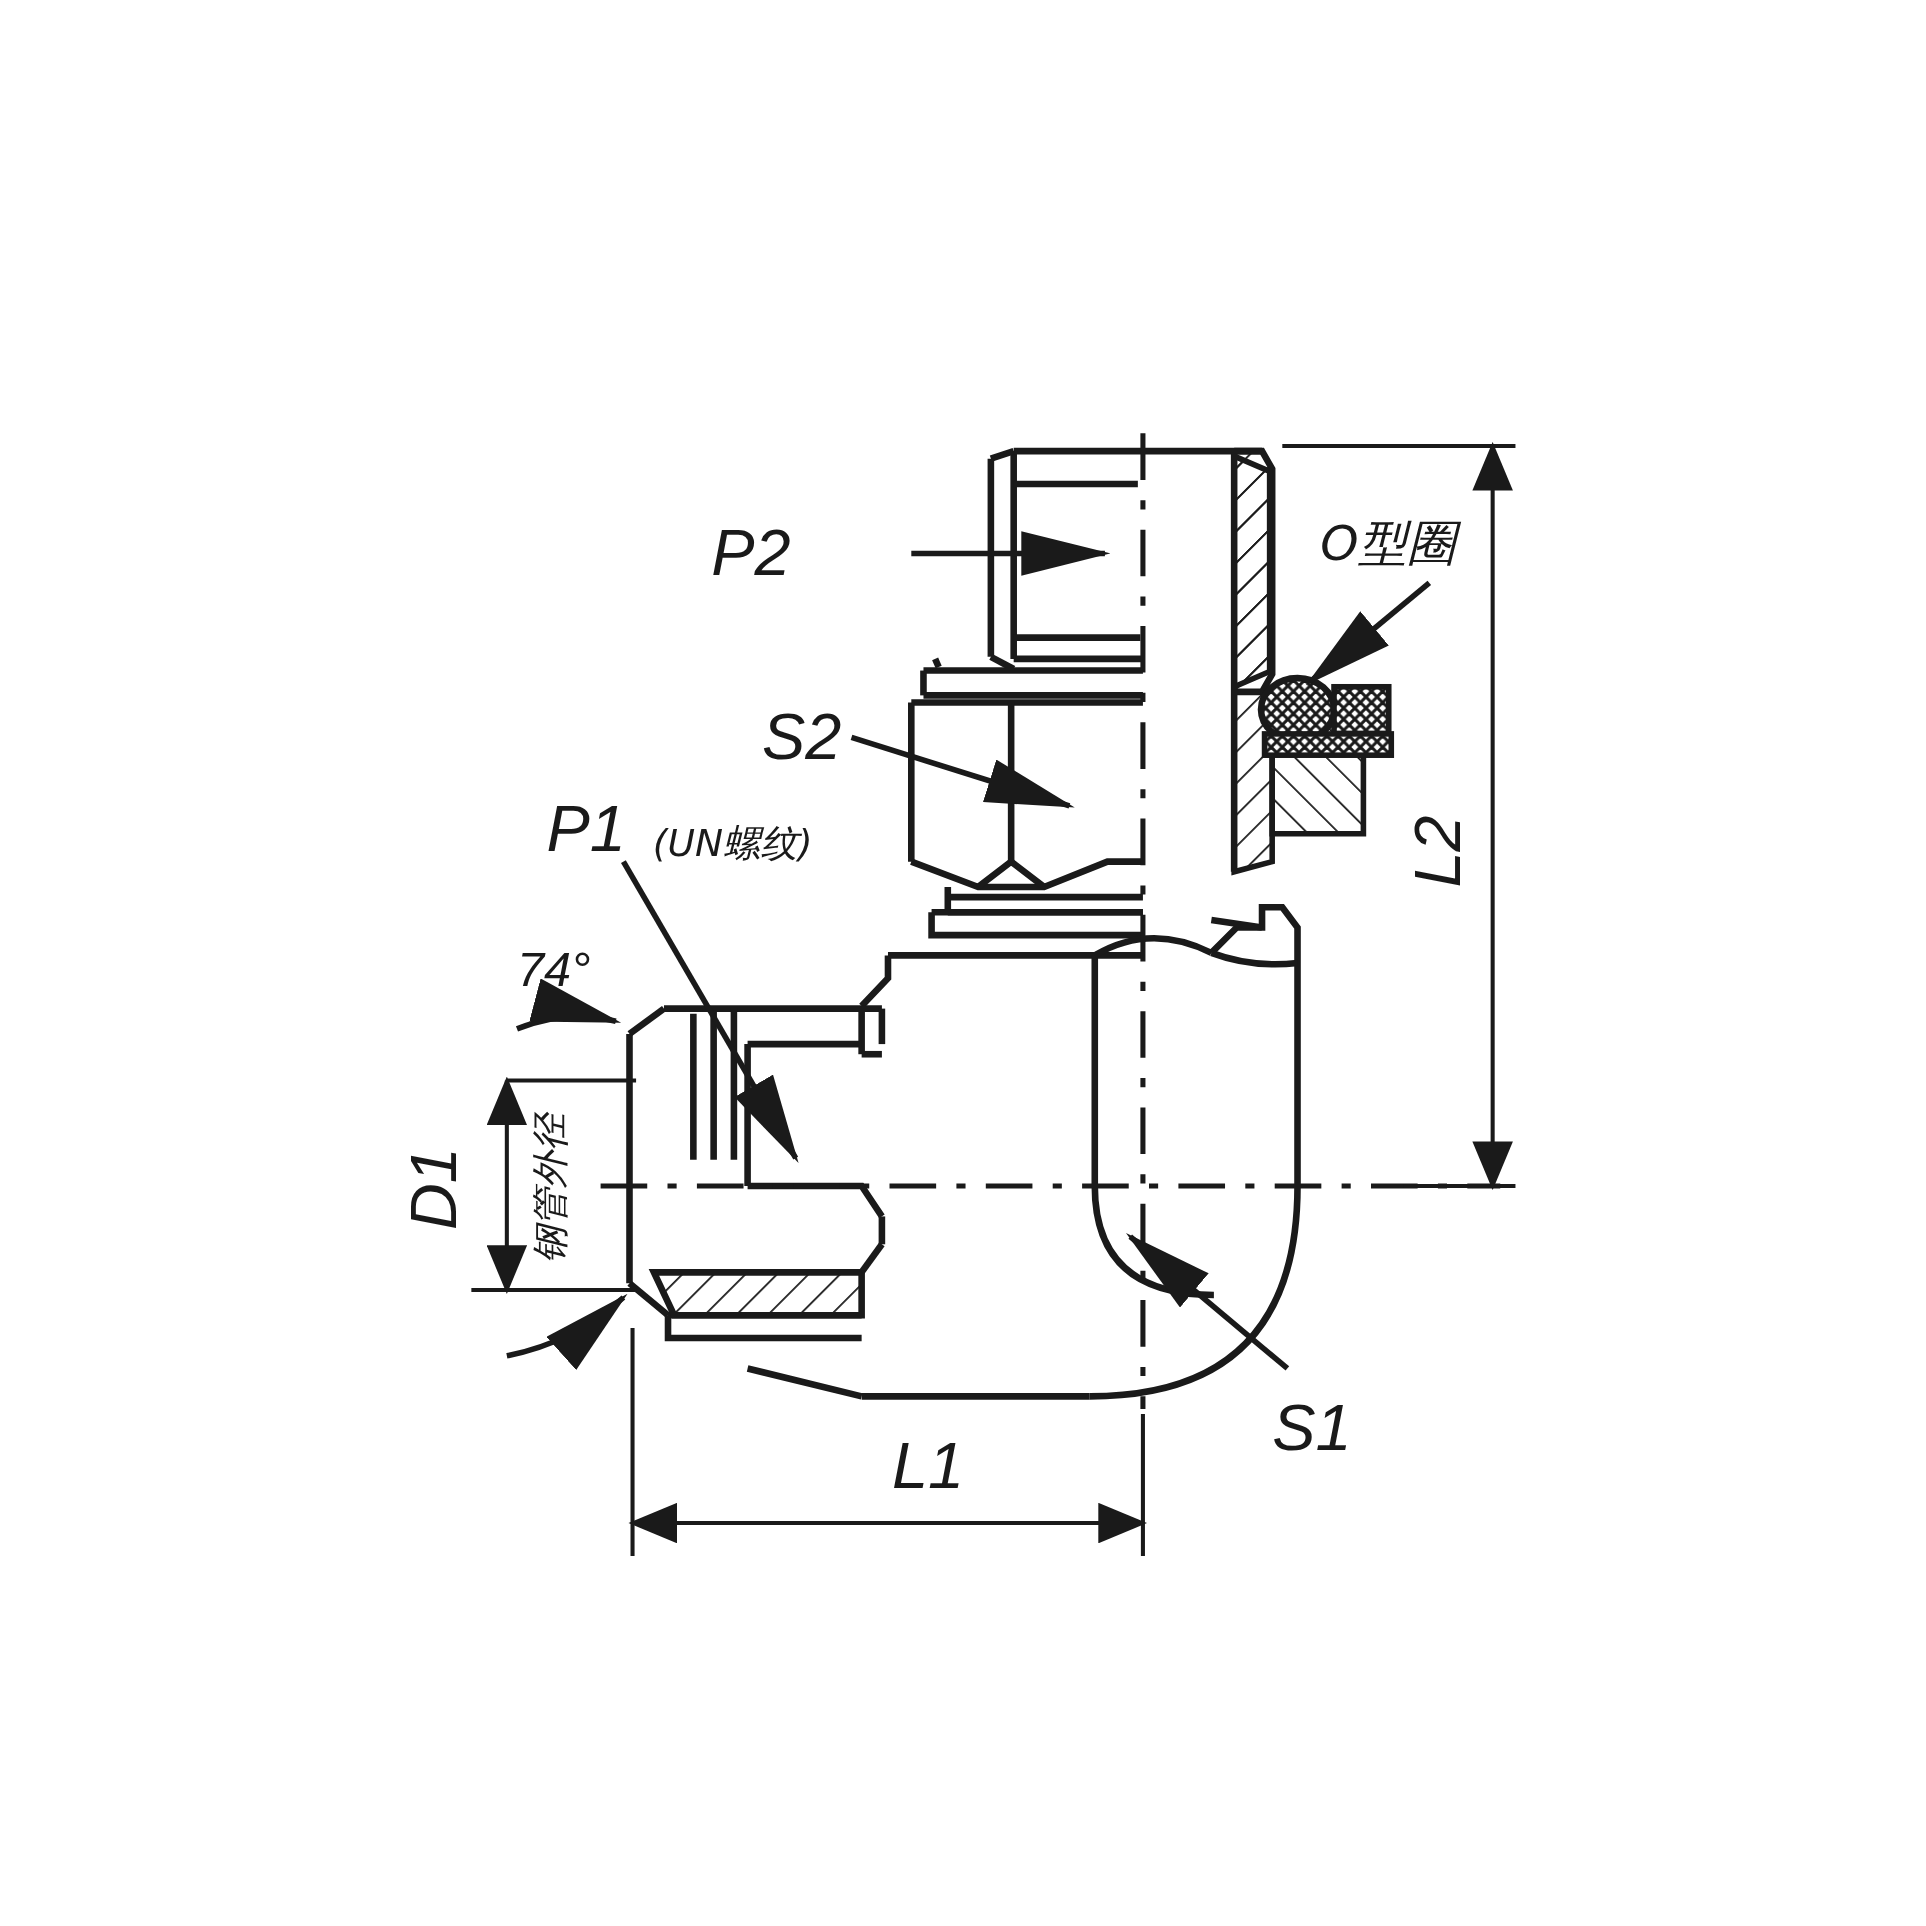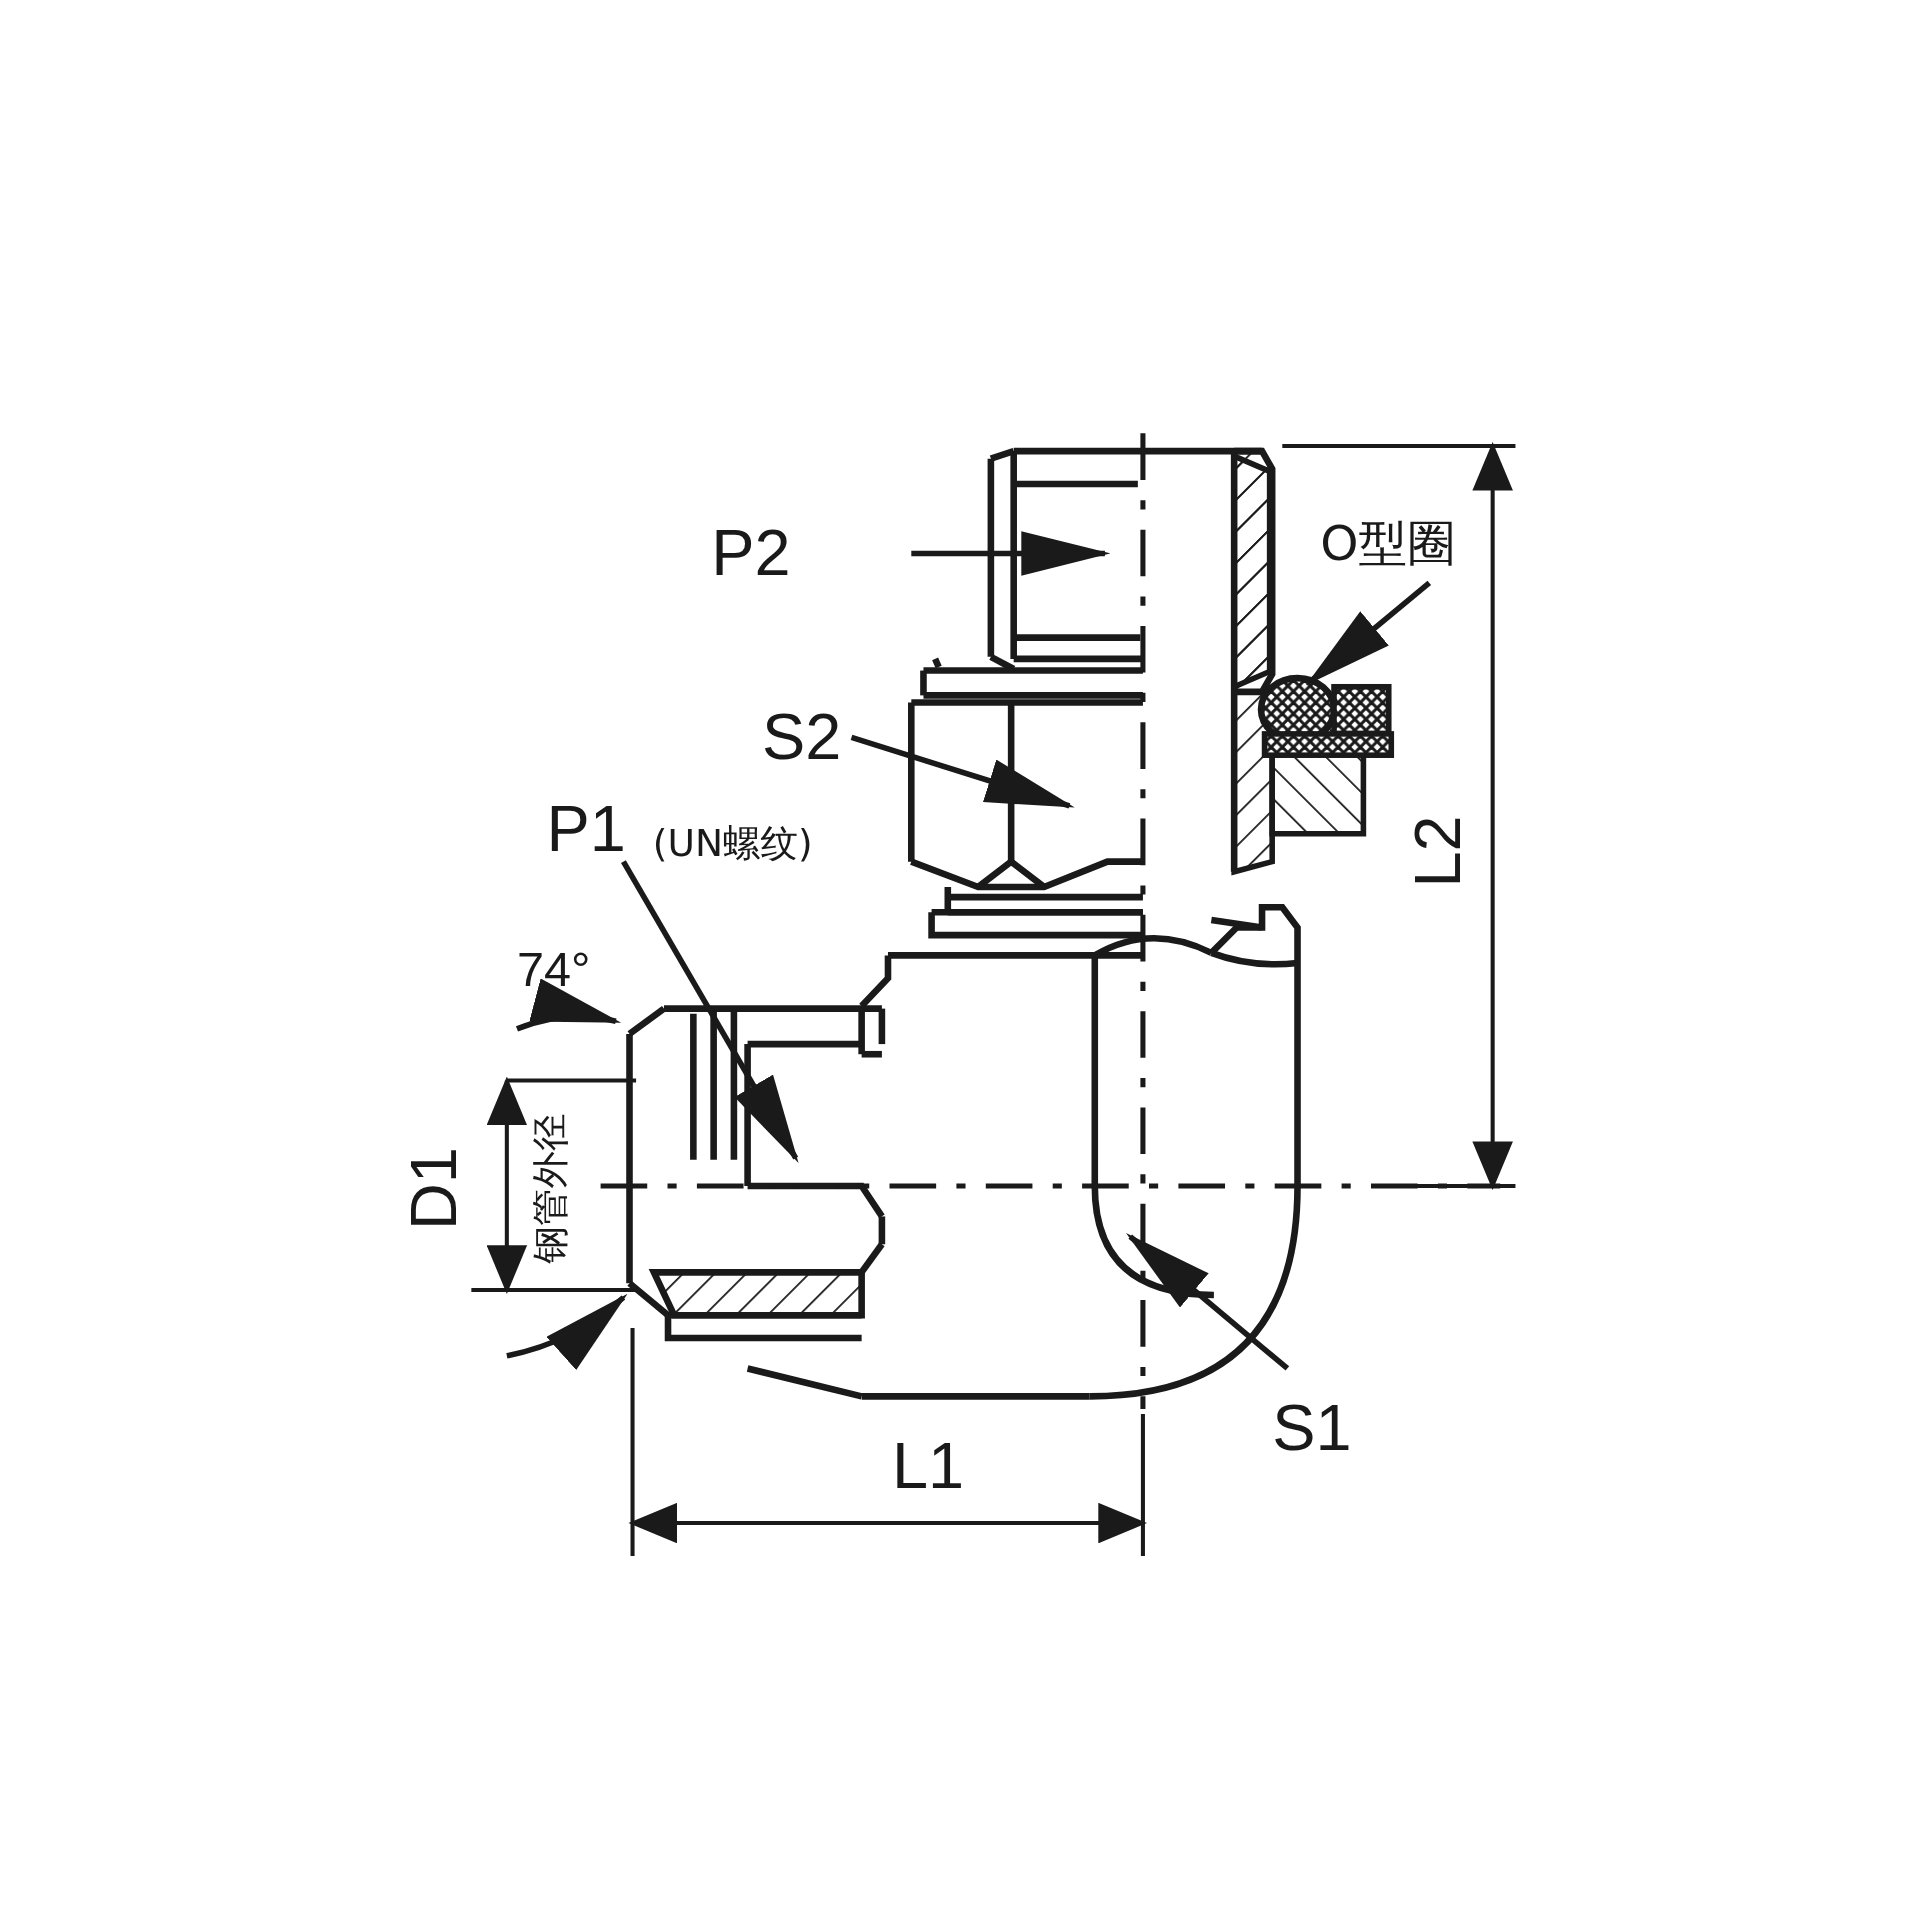--- a/index.html
+++ b/index.html
@@ -11,20 +11,21 @@
     width: 1926px;
     height: 1926px;
     font-family: "Liberation Sans", sans-serif;
     overflow: hidden;
   }
   #drawing-root {
     position: relative;
     width: 1926px;
     height: 1926px;
     background: #ffffff;
+    font-style: italic;
   }
   svg#tech-drawing {
     display: block;
     width: 1926px;
     height: 1926px;
   }
   .lbl {
     font-family: "Liberation Sans", sans-serif;
     fill: #1a1a1a;
   }

